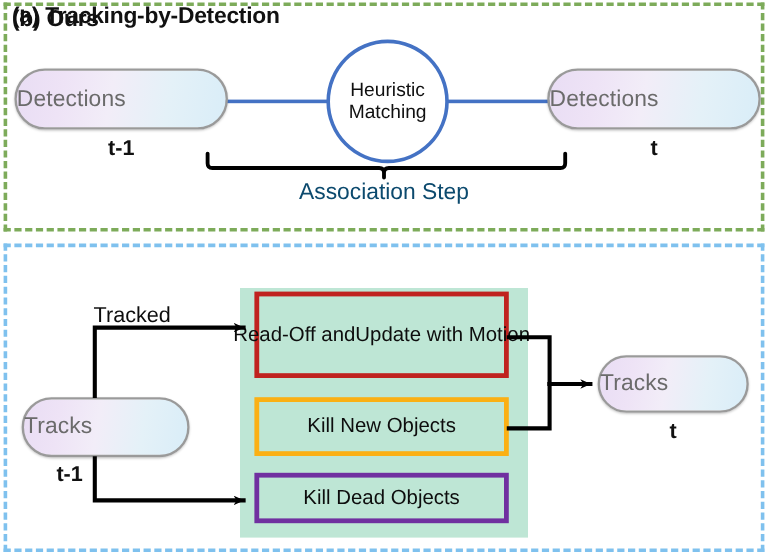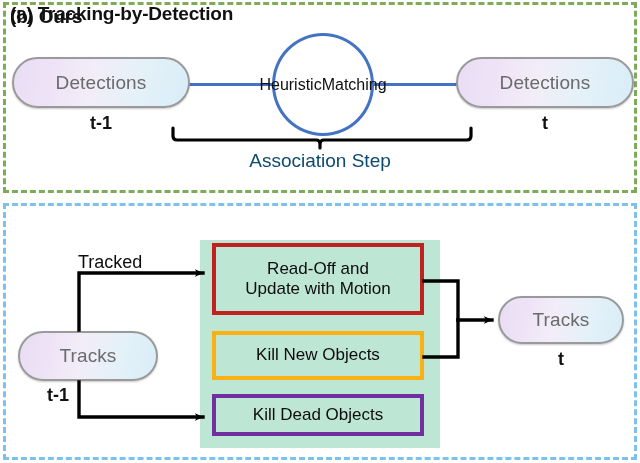--- a/index.html
+++ b/index.html
@@ -51,21 +51,20 @@
   
   .pill {
     position: absolute;
     box-sizing: border-box;
     border: 2.5px solid #9a9a9a;
     border-radius: 999px;
     background: linear-gradient(100deg, #e9ddf4 0%, #eee3f6 22%, #f2edf8 45%, #e4f1f8 72%, #d9edf8 100%);
     box-shadow: 0 1px 2px rgba(0,0,0,0.22);
     display: flex;
     align-items: center;
-    justify-content: center;
     color: #6b6b6b;
     font-size: 19px;
     font-weight: 500;
     letter-spacing: 0.1px;
     white-space: nowrap;
   }
 
   
   .tlabel {
     position: absolute;
@@ -79,21 +78,21 @@
   
   #ellipse-heuristic {
     position: absolute;
     box-sizing: border-box;
     left: 272px; top: 33px;
     width: 102px; height: 103px;
     border: 3px solid #4472C4;
     border-radius: 50%;
     background: #ffffff;
     display: flex;
-    flex-direction: row;
+    flex-direction: column;
     align-items: center;
     justify-content: center;
     line-height: 1.12;
     color: #101010;
     font-size: 16px;
     font-weight: 500;
   }
 
   
   .blue-line {
@@ -109,21 +108,21 @@
     width: 240px; height: 208px;
     background: #BEE6D5;
   }
 
   
   .pbox {
     position: absolute;
     box-sizing: border-box;
     background: transparent;
     display: flex;
-    flex-direction: column;
+    flex-direction: row;
     align-items: center;
     justify-content: center;
     text-align: right;
     color: #0d0d0d;
     font-size: 17px;
     font-weight: 500;
     line-height: 1.18;
     white-space: nowrap;
   }
   #box-readoff  { left: 212px; top: 243px; width: 212px; height: 72px; border: 4px solid #C0221F; }

